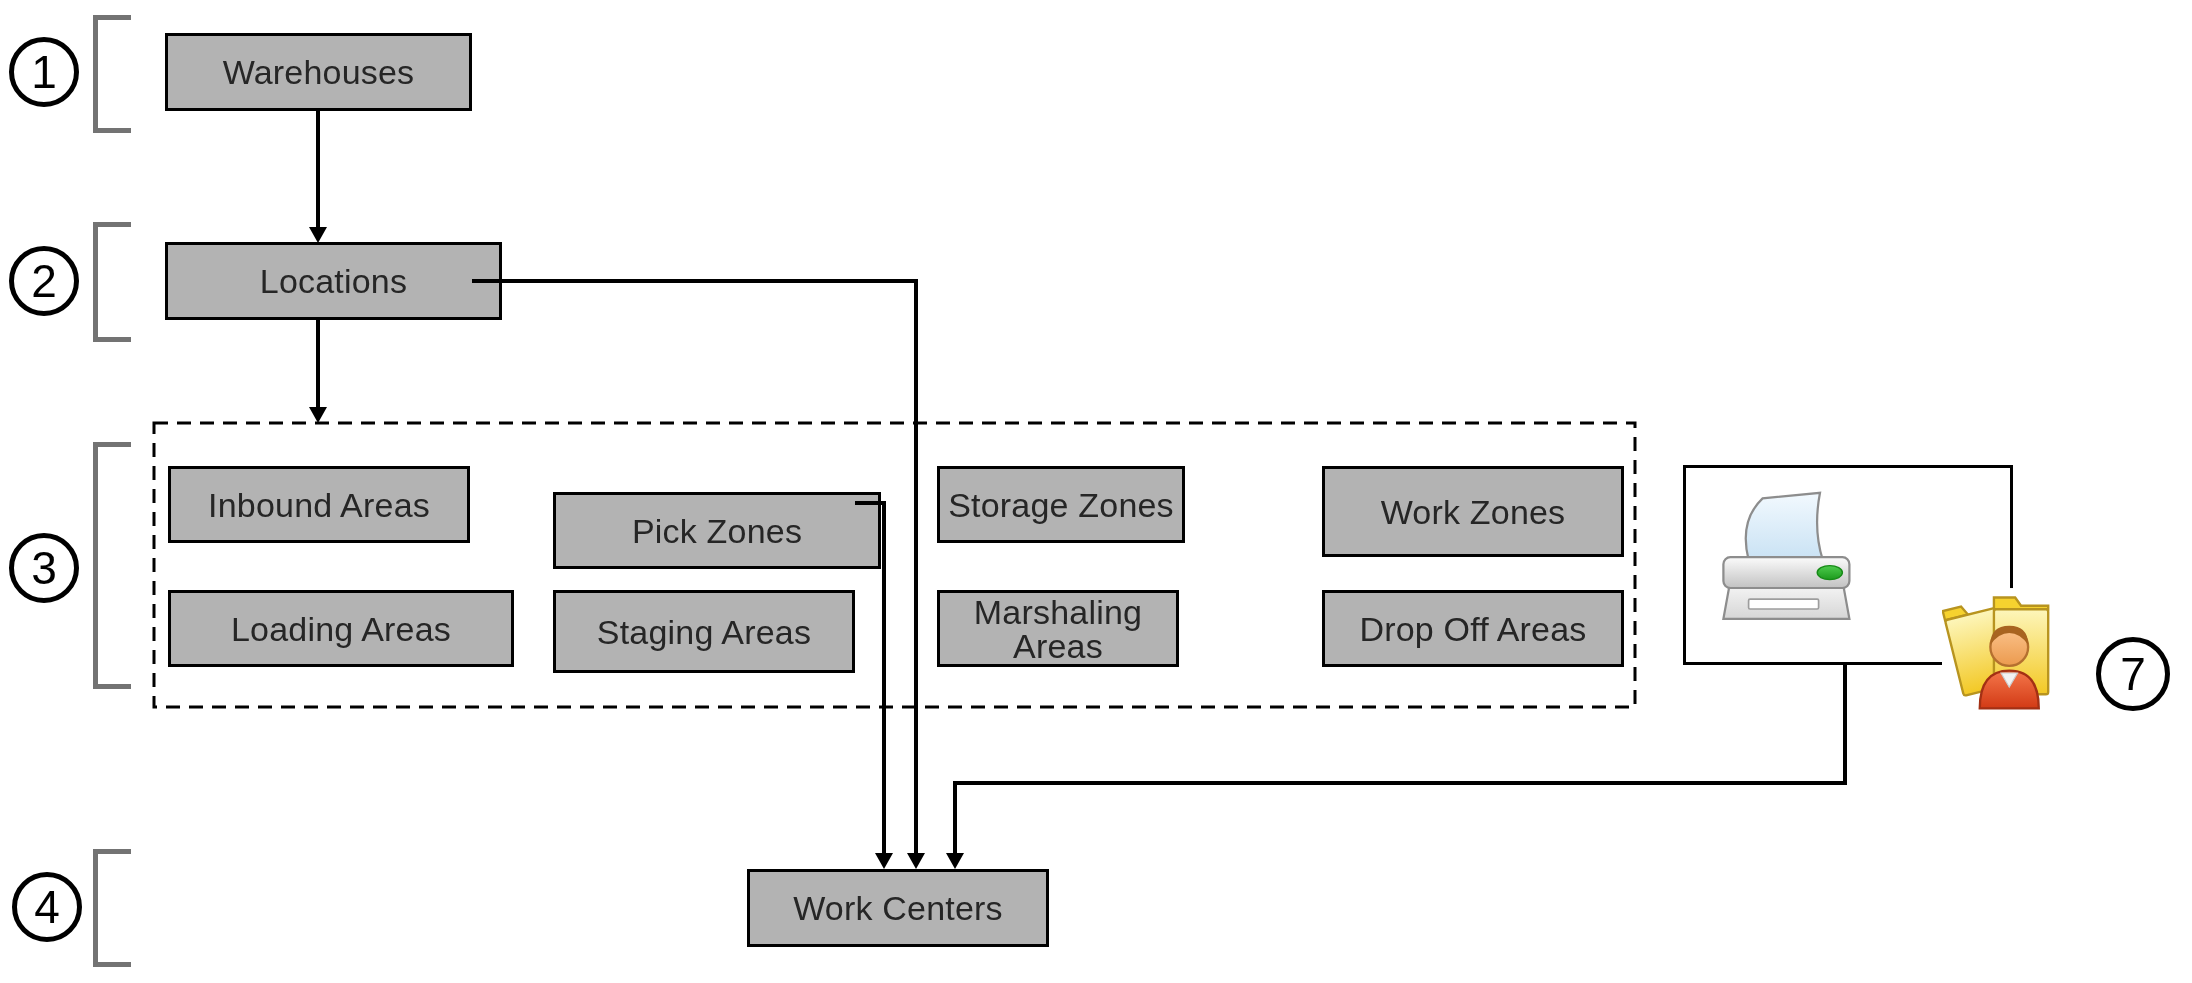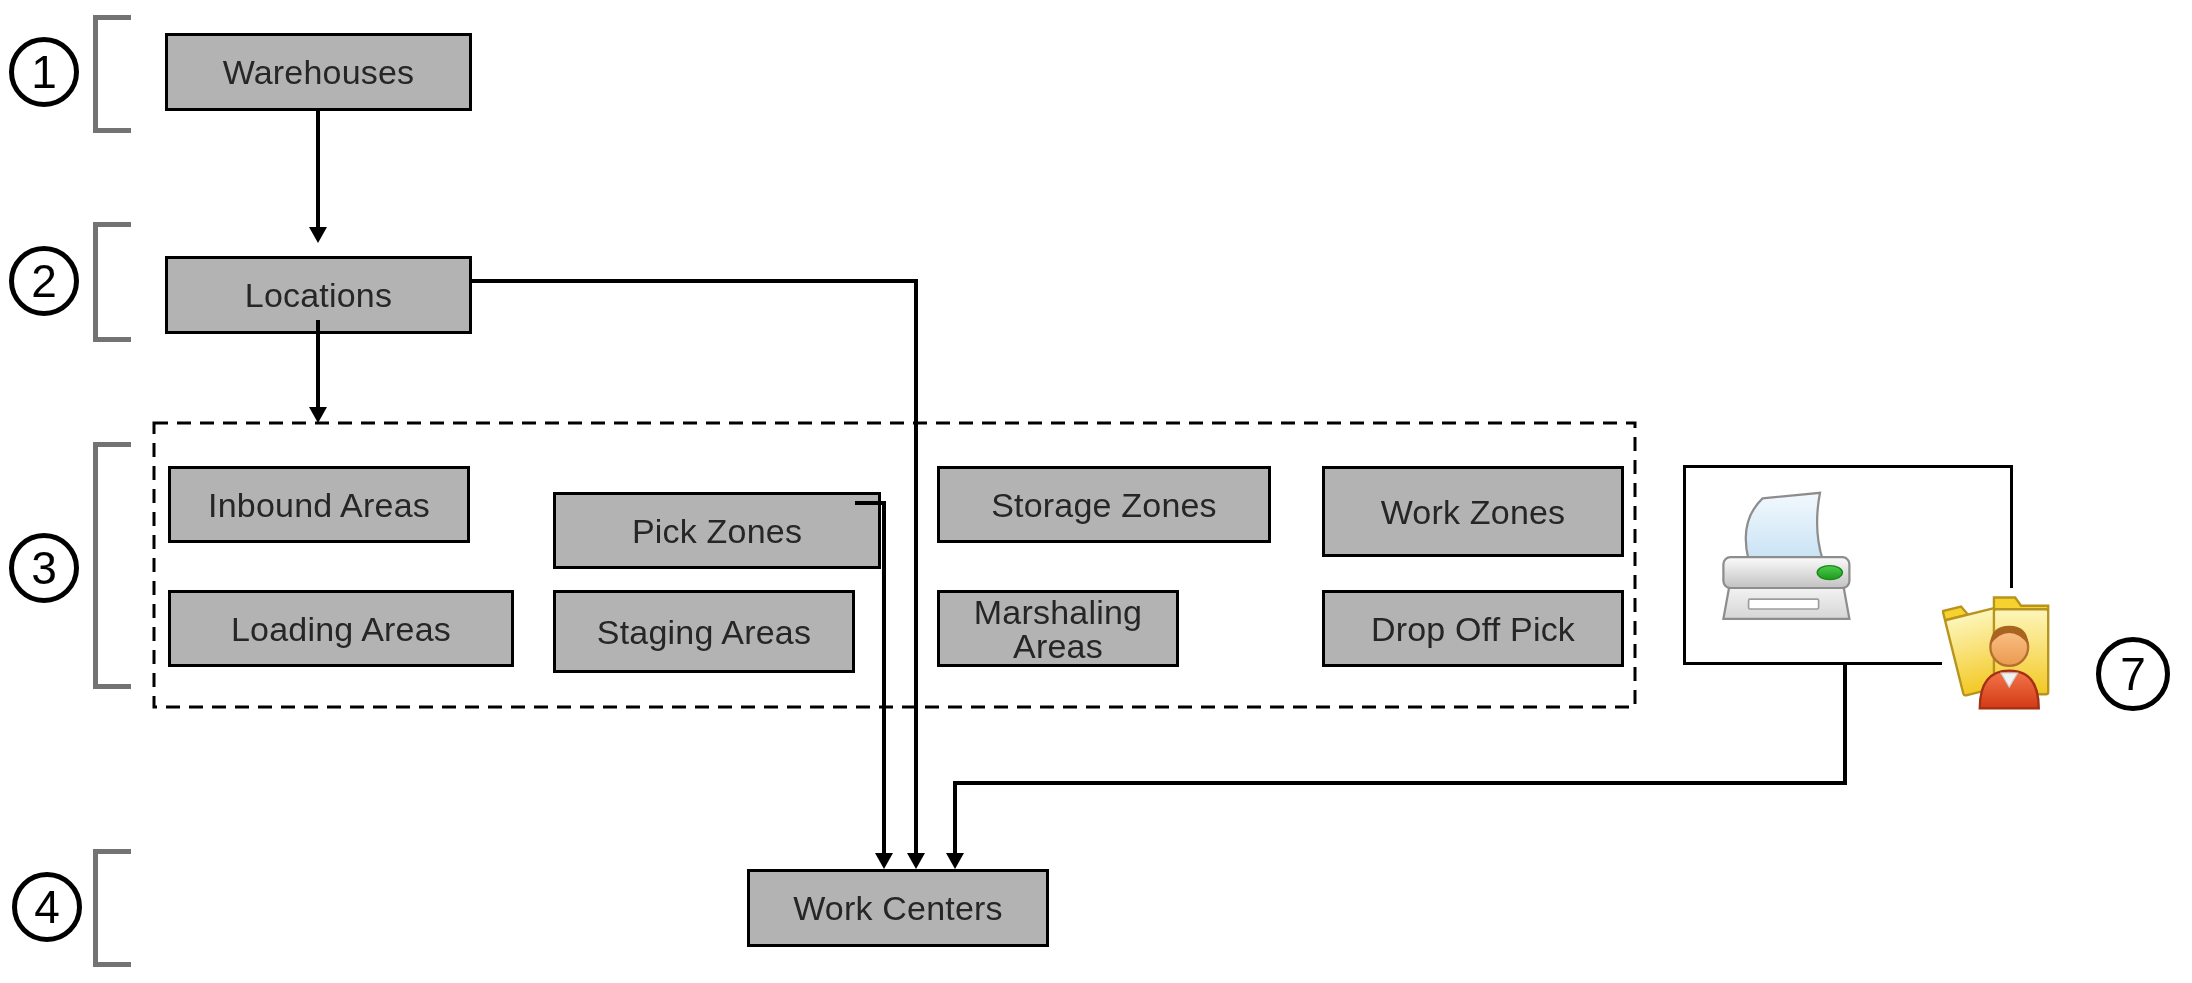--- a/index.html
+++ b/index.html
@@ -57,31 +57,31 @@
   <div class="badge" style="left:12px;top:872px">4</div>
   <div class="badge" style="left:1890px;top:516px;width:74px;height:74px">6</div>
   <div class="badge" style="left:2096px;top:637px;width:74px;height:74px">7</div>
 
   <div class="bracket" style="left:93px;top:15px;height:118px"></div>
   <div class="bracket" style="left:93px;top:222px;height:120px"></div>
   <div class="bracket" style="left:93px;top:442px;height:247px"></div>
   <div class="bracket" style="left:93px;top:849px;height:118px"></div>
 
   <div class="gbox" style="left:165px;top:33px;width:307px;height:78px">Warehouses</div>
-  <div class="gbox" style="left:165px;top:256px;width:307px;height:78px">Locations</div>
+  <div class="gbox" style="left:165px;top:242px;width:337px;height:78px">Locations</div>
 
   <div class="gbox" style="left:168px;top:466px;width:302px;height:77px">Inbound Areas</div>
   <div class="gbox" style="left:553px;top:492px;width:328px;height:77px">Pick Zones</div>
-  <div class="gbox" style="left:937px;top:466px;width:334px;height:77px">Storage Zones</div>
+  <div class="gbox" style="left:937px;top:466px;width:248px;height:77px">Storage Zones</div>
   <div class="gbox" style="left:1322px;top:466px;width:302px;height:91px">Work Zones</div>
 
   <div class="gbox" style="left:168px;top:590px;width:346px;height:77px">Loading Areas</div>
   <div class="gbox" style="left:553px;top:590px;width:302px;height:83px">Staging Areas</div>
   <div class="gbox" style="left:937px;top:590px;width:242px;height:77px">Marshaling Areas</div>
-  <div class="gbox" style="left:1322px;top:590px;width:302px;height:77px">Drop Off Pick</div>
+  <div class="gbox" style="left:1322px;top:590px;width:302px;height:77px">Drop Off Areas</div>
 
   <div class="gbox" style="left:747px;top:869px;width:302px;height:78px">Work Centers</div>
 
   <div class="panel" style="left:1683px;top:465px;width:330px;height:200px"></div>
 
   <svg class="icon" style="left:1715px;top:490px" width="140" height="140" viewBox="0 0 100 100">
     <defs>
       <linearGradient id="paperGrad" x1="0" y1="0" x2="0" y2="1">
         <stop offset="0" stop-color="#f2f9fe"></stop>
           <stop offset="1" stop-color="#c9e2f4"></stop>

